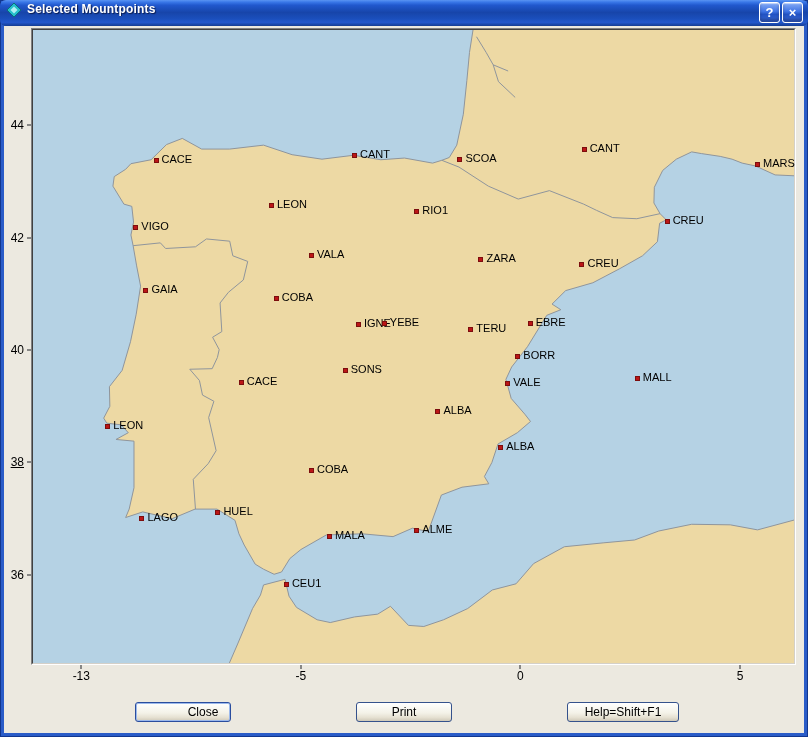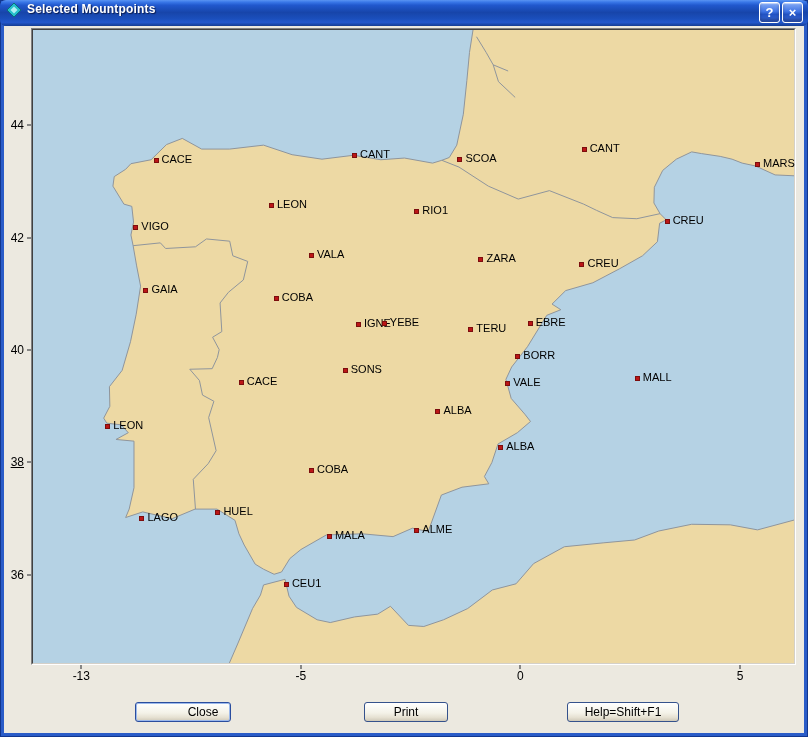--- a/index.html
+++ b/index.html
@@ -86,21 +86,21 @@
     border:1px solid #35528c; border-radius:3px;
     background:linear-gradient(180deg,#ffffff 0%,#f4f2e8 55%,#e6e1d2 80%,#cfc9b8 100%);
     font:12px "Liberation Sans",sans-serif; color:#000; text-align:center;
     cursor:pointer; padding:0 4px;
   }
   .btn.default {
     border-color:#2a4d9e;
     box-shadow: inset 0 0 0 1px #9cb9ec;
   }
   .btn-close { left:131px; width:96px;padding-left:44px; }
-  .btn-print { left:360px; width:84px; }
+  .btn-print { left:352px; width:96px; }
   .btn-help  { left:563px; width:112px; }
 </style>
 </head>
 <body>
 
 <div class="window">
 
   <div class="titlebar">
     <span class="title-icon">
       <svg viewBox="0 0 16 16" width="16" height="16">

